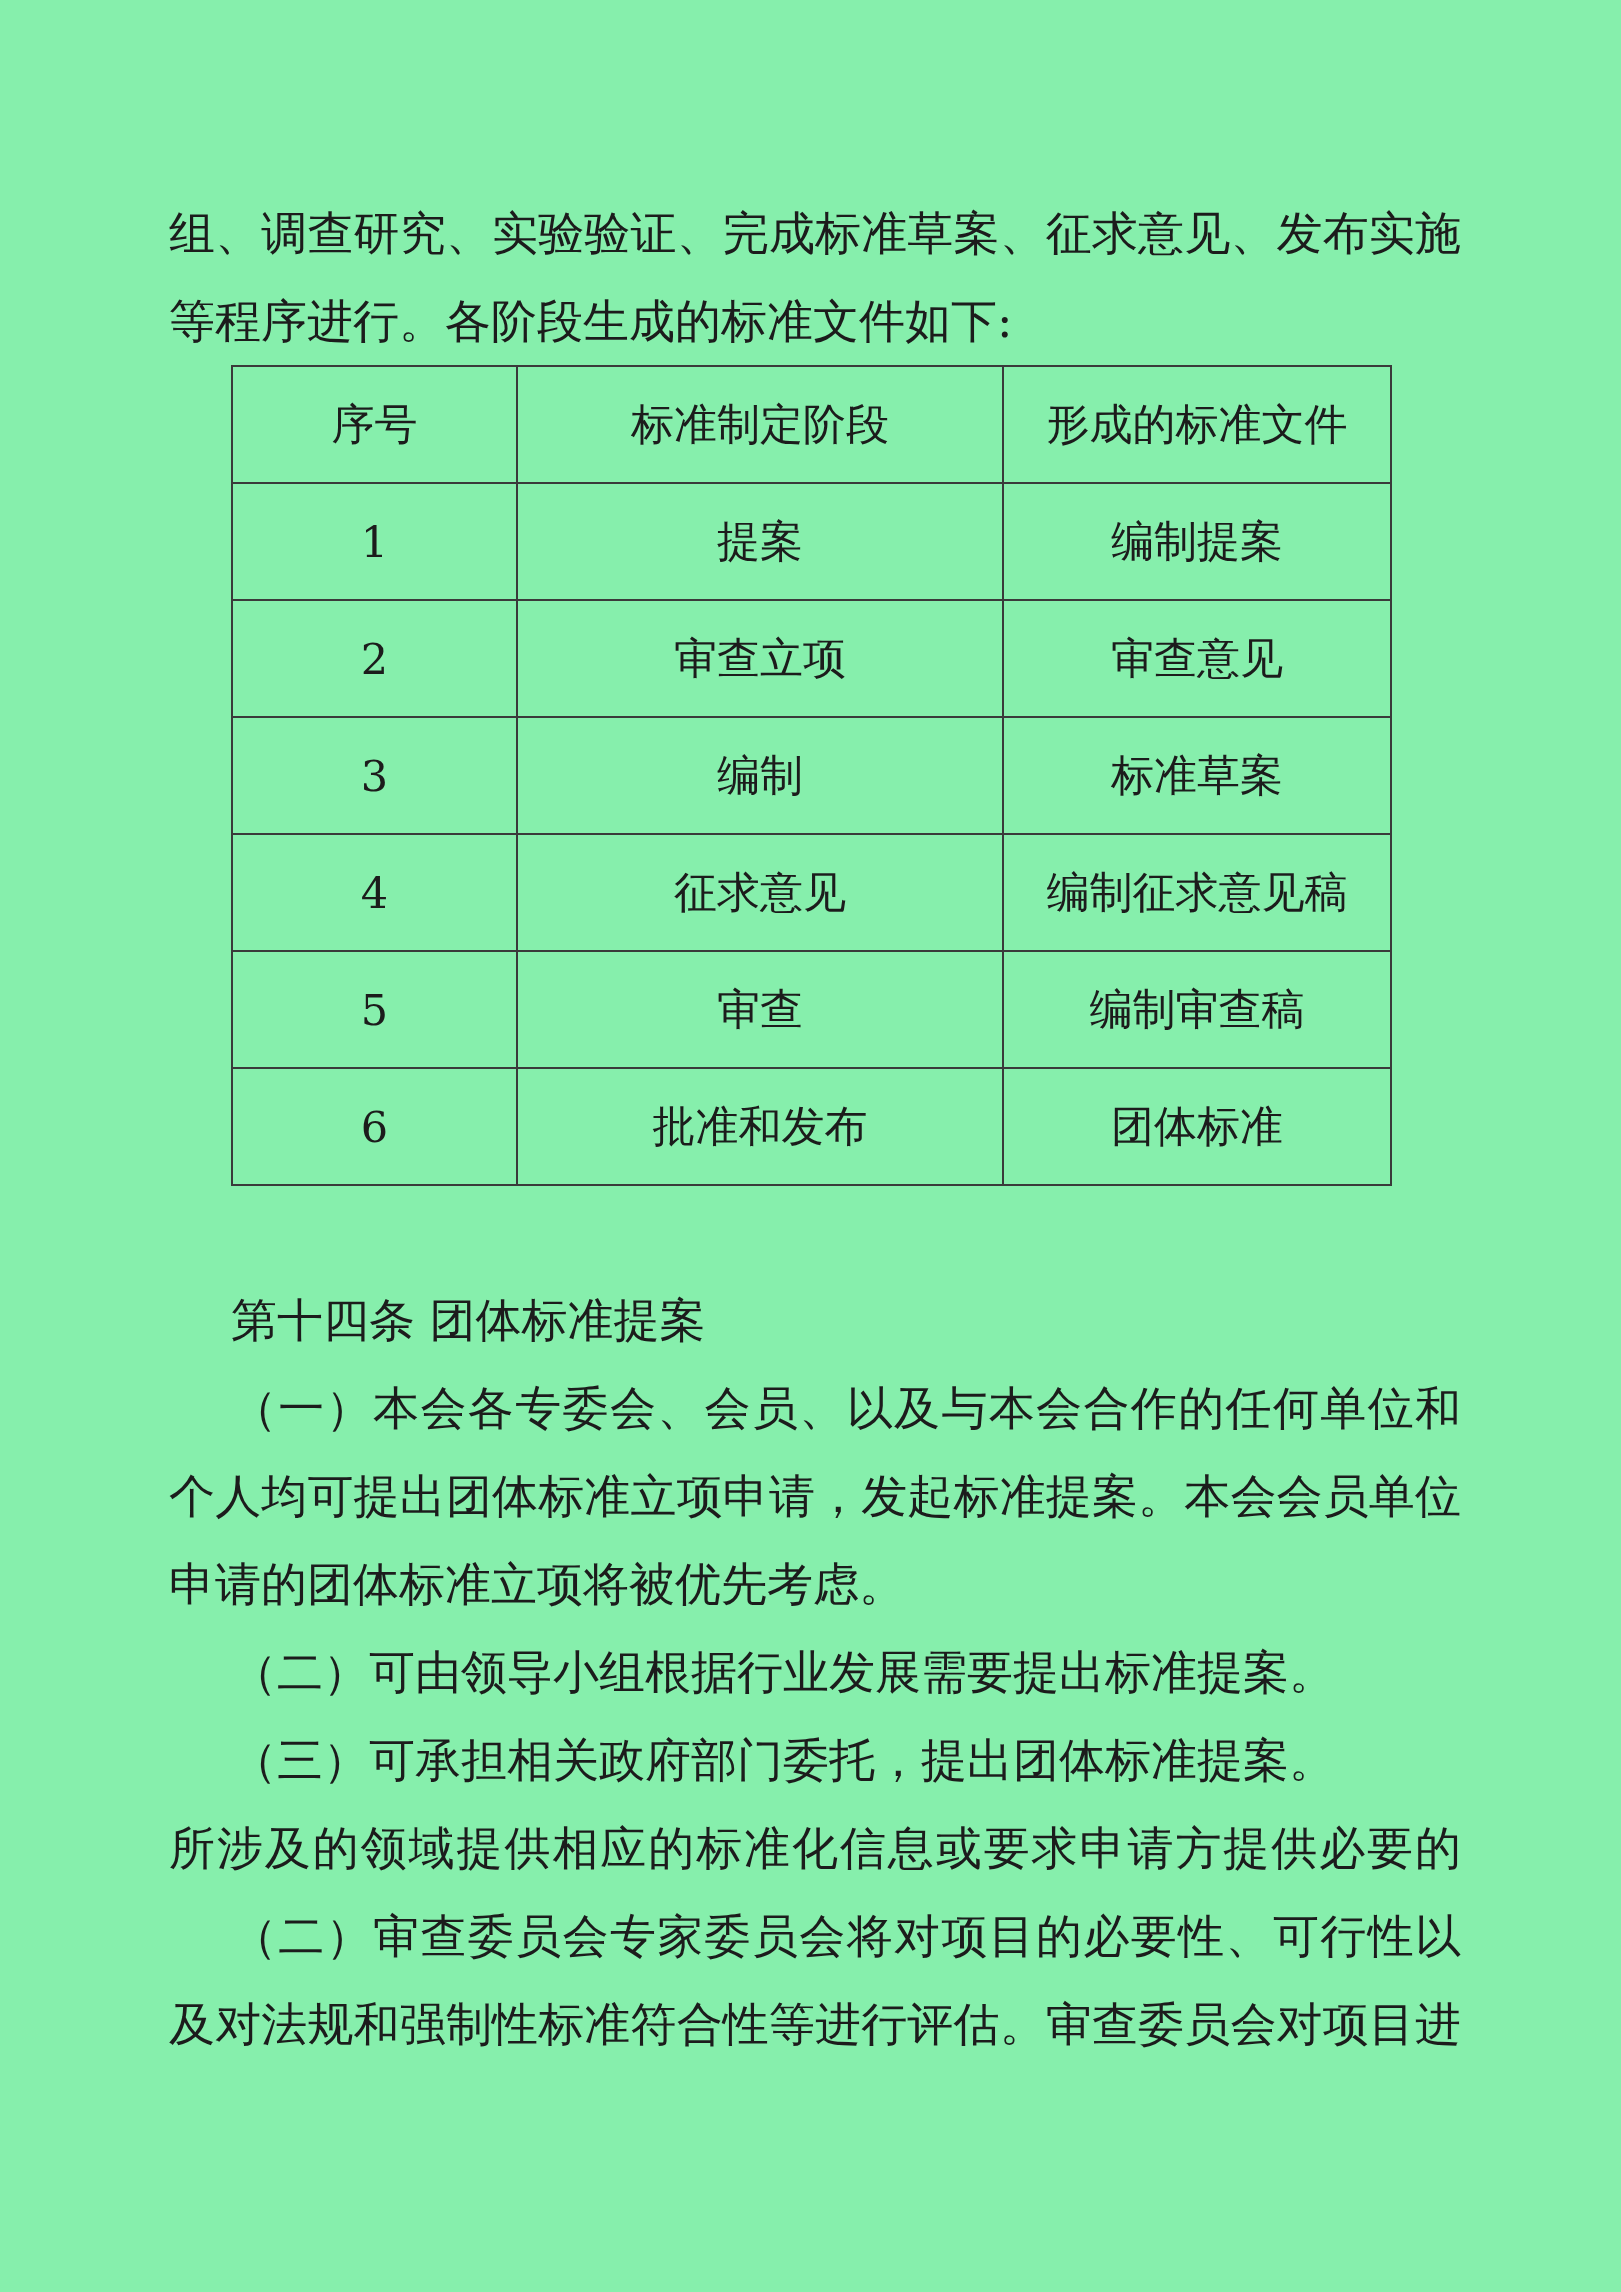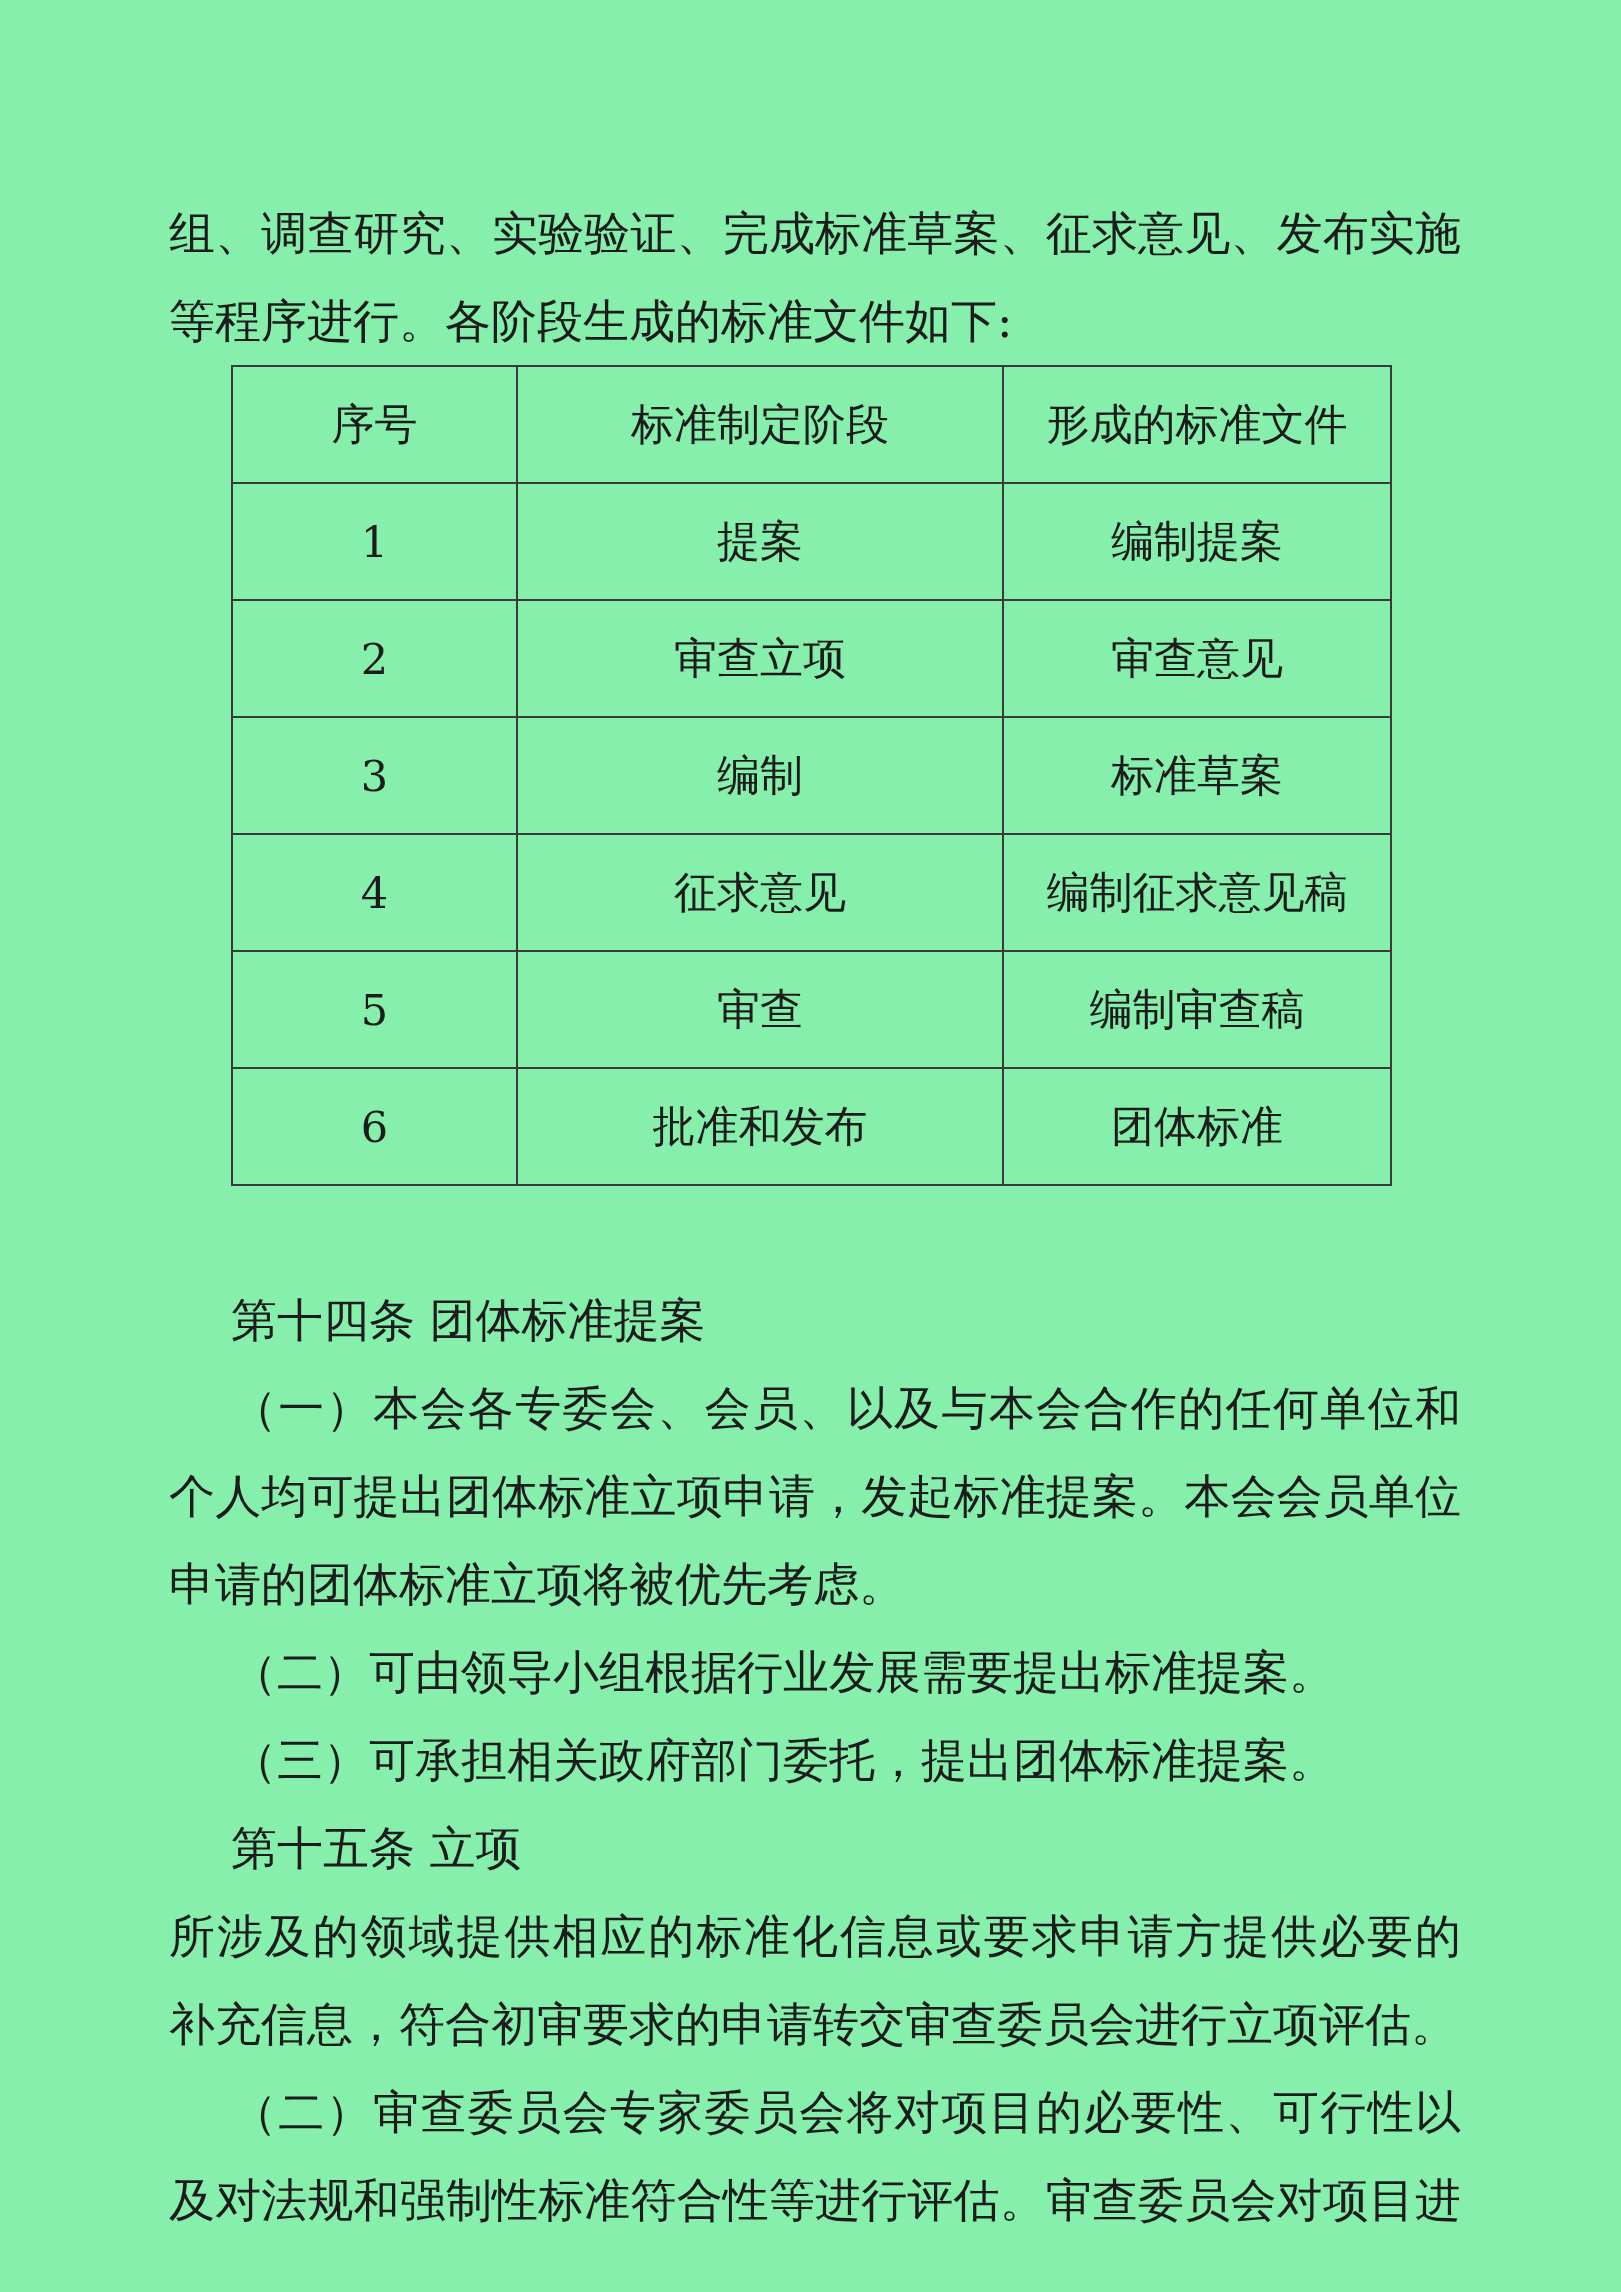--- a/index.html
+++ b/index.html
@@ -117,22 +117,20 @@
       </tbody>
     </table>
 
     <div class="body-block">
       <div class="line ind">第十四条 团体标准提案</div>
       <div class="line ind j">（一）本会各专委会、会员、以及与本会合作的任何单位和</div>
       <div class="line j">个人均可提出团体标准立项申请，发起标准提案。本会会员单位</div>
       <div class="line">申请的团体标准立项将被优先考虑。</div>
       <div class="line ind">（二）可由领导小组根据行业发展需要提出标准提案。</div>
       <div class="line ind">（三）可承担相关政府部门委托，提出团体标准提案。</div>
-      <div class="line ind">第十五条 立项</div>
       <div class="line j">所涉及的领域提供相应的标准化信息或要求申请方提供必要的</div>
-      <div class="line">补充信息，符合初审要求的申请转交审查委员会进行立项评估。</div>
       <div class="line ind j">（二）审查委员会专家委员会将对项目的必要性、可行性以</div>
       <div class="line j">及对法规和强制性标准符合性等进行评估。审查委员会对项目进</div>
     </div>
 
   </div>
 </div>
 
 
 </body></html>

